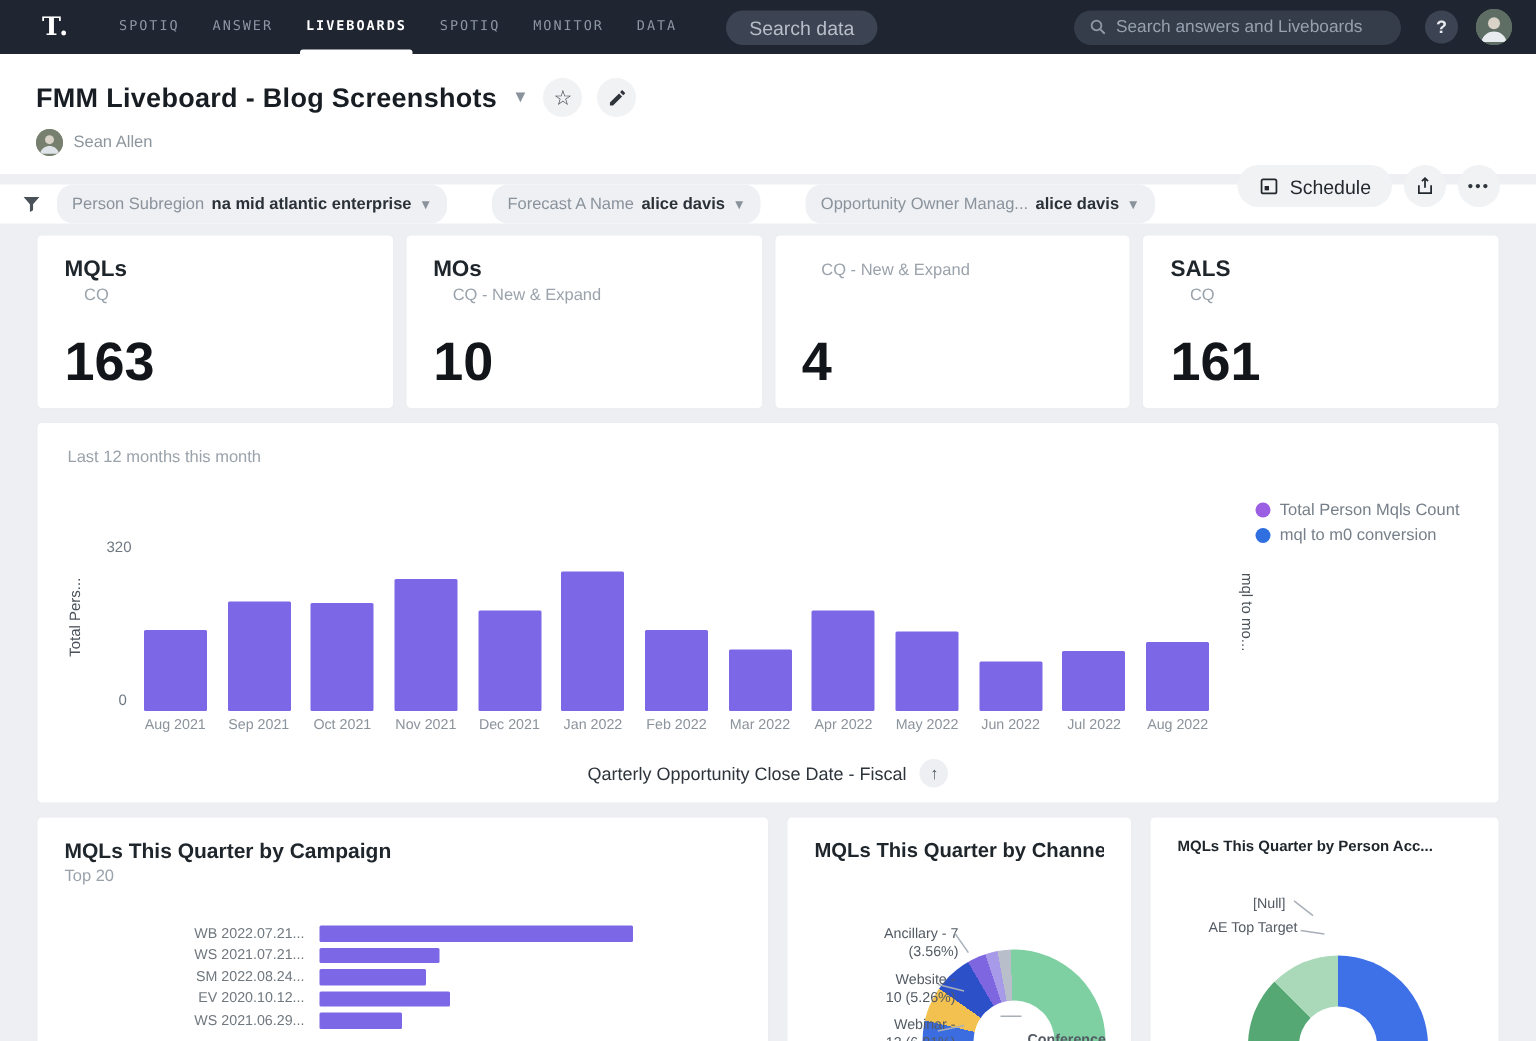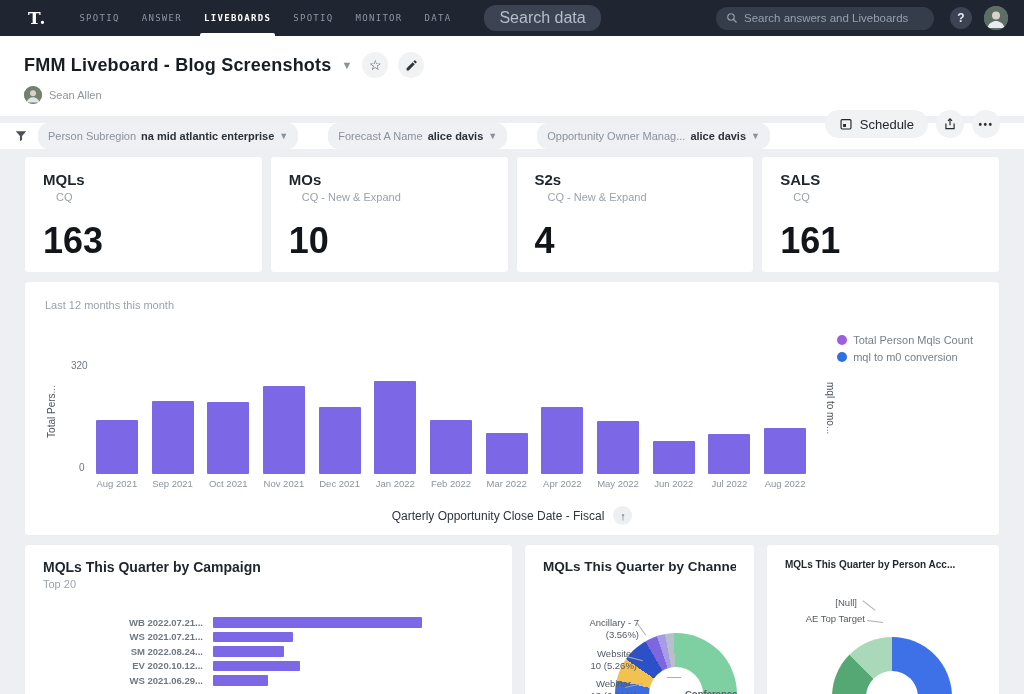--- a/index.html
+++ b/index.html
@@ -7,21 +7,21 @@
               font-family:"Liberation Sans", sans-serif; }
 
   
   .topnav { height:36px; background:#1f2531; display:flex; align-items:center; padding:0 16px; }
   .logo { color:#fff; font-family:"DejaVu Serif", serif; font-weight:bold; font-size:17px; margin:0 22px 0 12px; letter-spacing:1px; }
   .nav-item { position:relative; height:36px; display:flex; align-items:center; margin:0 11px;
               font-family:"DejaVu Sans Mono", monospace; font-size:9px; letter-spacing:1.3px;
               color:#8d96a5; cursor:pointer; }
   .nav-item.active { color:#ffffff; font-weight:bold; }
   .nav-item.active::after { content:""; position:absolute; left:-4px; right:-4px; bottom:0; height:3px; background:#fff; border-radius:2px 2px 0 0; }
-  .search-data-btn { margin-left:22px; background:#3c4453; color:#b7bec9; font-size:16px;
+  .search-data-btn { margin-left:22px; background:#3c4453; color:#b7bec9; font-size:13px;
                      padding:4px 15px; border-radius:12px; border:none; cursor:pointer; }
   .nav-spacer { flex:1; }
   .nav-search { width:218px; height:23px; background:#353d4b; border-radius:12px; display:flex;
                 align-items:center; padding:0 10px; margin-right:16px; }
   .nav-search input { flex:1; background:transparent; border:none; outline:none; color:#c7ced8;
                       font-size:11.5px; margin-left:6px; }
   .nav-search input::placeholder { color:#96a0ae; }
   .help-btn { width:22px; height:22px; border-radius:50%; background:#3c4453; color:#e8ebef;
               font-size:12px; font-weight:bold; display:flex; align-items:center; justify-content:center;
               margin-right:12px; cursor:pointer; }
@@ -81,21 +81,21 @@
   .vxlabel { flex:1; text-align:center; font-size:9.5px; color:#8b939c; }
   .xtitle-row { position:absolute; left:0; right:0; bottom:10px; display:flex; align-items:center; justify-content:center; gap:9px; }
   .xtitle { font-size:12px; color:#2d343b; }
   .up-btn { width:19px; height:19px; border-radius:50%; background:#edeff2; border:none; color:#555d66;
             font-size:11px; display:flex; align-items:center; justify-content:center; cursor:pointer; }
 
   
   .bottom-row { margin:8px 24px 0; display:grid; grid-template-columns:489px 231px 1fr; gap:11px; }
   .bottom-card { height:240px; position:relative; padding:14px 18px; }
   .hchart { position:absolute; left:0; right:26px; top:70px; }
-  .hrow { display:flex; align-items:center; height:14.5px;font-weight:bold; }
+  .hrow { display:flex; align-items:center; height:14.5px; }
   .hlabel { width:188px; text-align:right; padding-right:10px; font-size:9.5px; color:#70787f; white-space:nowrap; }
   .htrack { width:209px; }
   .hbar { height:10.5px; border-radius:1px; }
 
   .donut { position:absolute; border-radius:50%; }
   .donut-hole { position:absolute; background:#fff; border-radius:50%; }
   .callout { position:absolute; font-size:9.5px; color:#525a63; line-height:1.25; white-space:pre-line; }
   .callout.right-align { text-align:right; }
   .callout-line { position:absolute; border-top:1px solid #a8afb8; }
 
@@ -209,21 +209,20 @@
     <div class="kpi-title">MQLs</div>
     <div class="kpi-sub">CQ</div>
     <div class="kpi-value">163</div>
   </div>
   <div class="card kpi-card">
     <div class="kpi-title">MOs</div>
     <div class="kpi-sub">CQ - New &amp; Expand</div>
     <div class="kpi-value">10</div>
   </div>
   <div class="card kpi-card">
-    <div class="kpi-title">S2s</div>
     <div class="kpi-sub">CQ - New &amp; Expand</div>
     <div class="kpi-value">4</div>
   </div>
   <div class="card kpi-card">
     <div class="kpi-title">SALS</div>
     <div class="kpi-sub">CQ</div>
     <div class="kpi-value">161</div>
   </div>
 </div>
 

